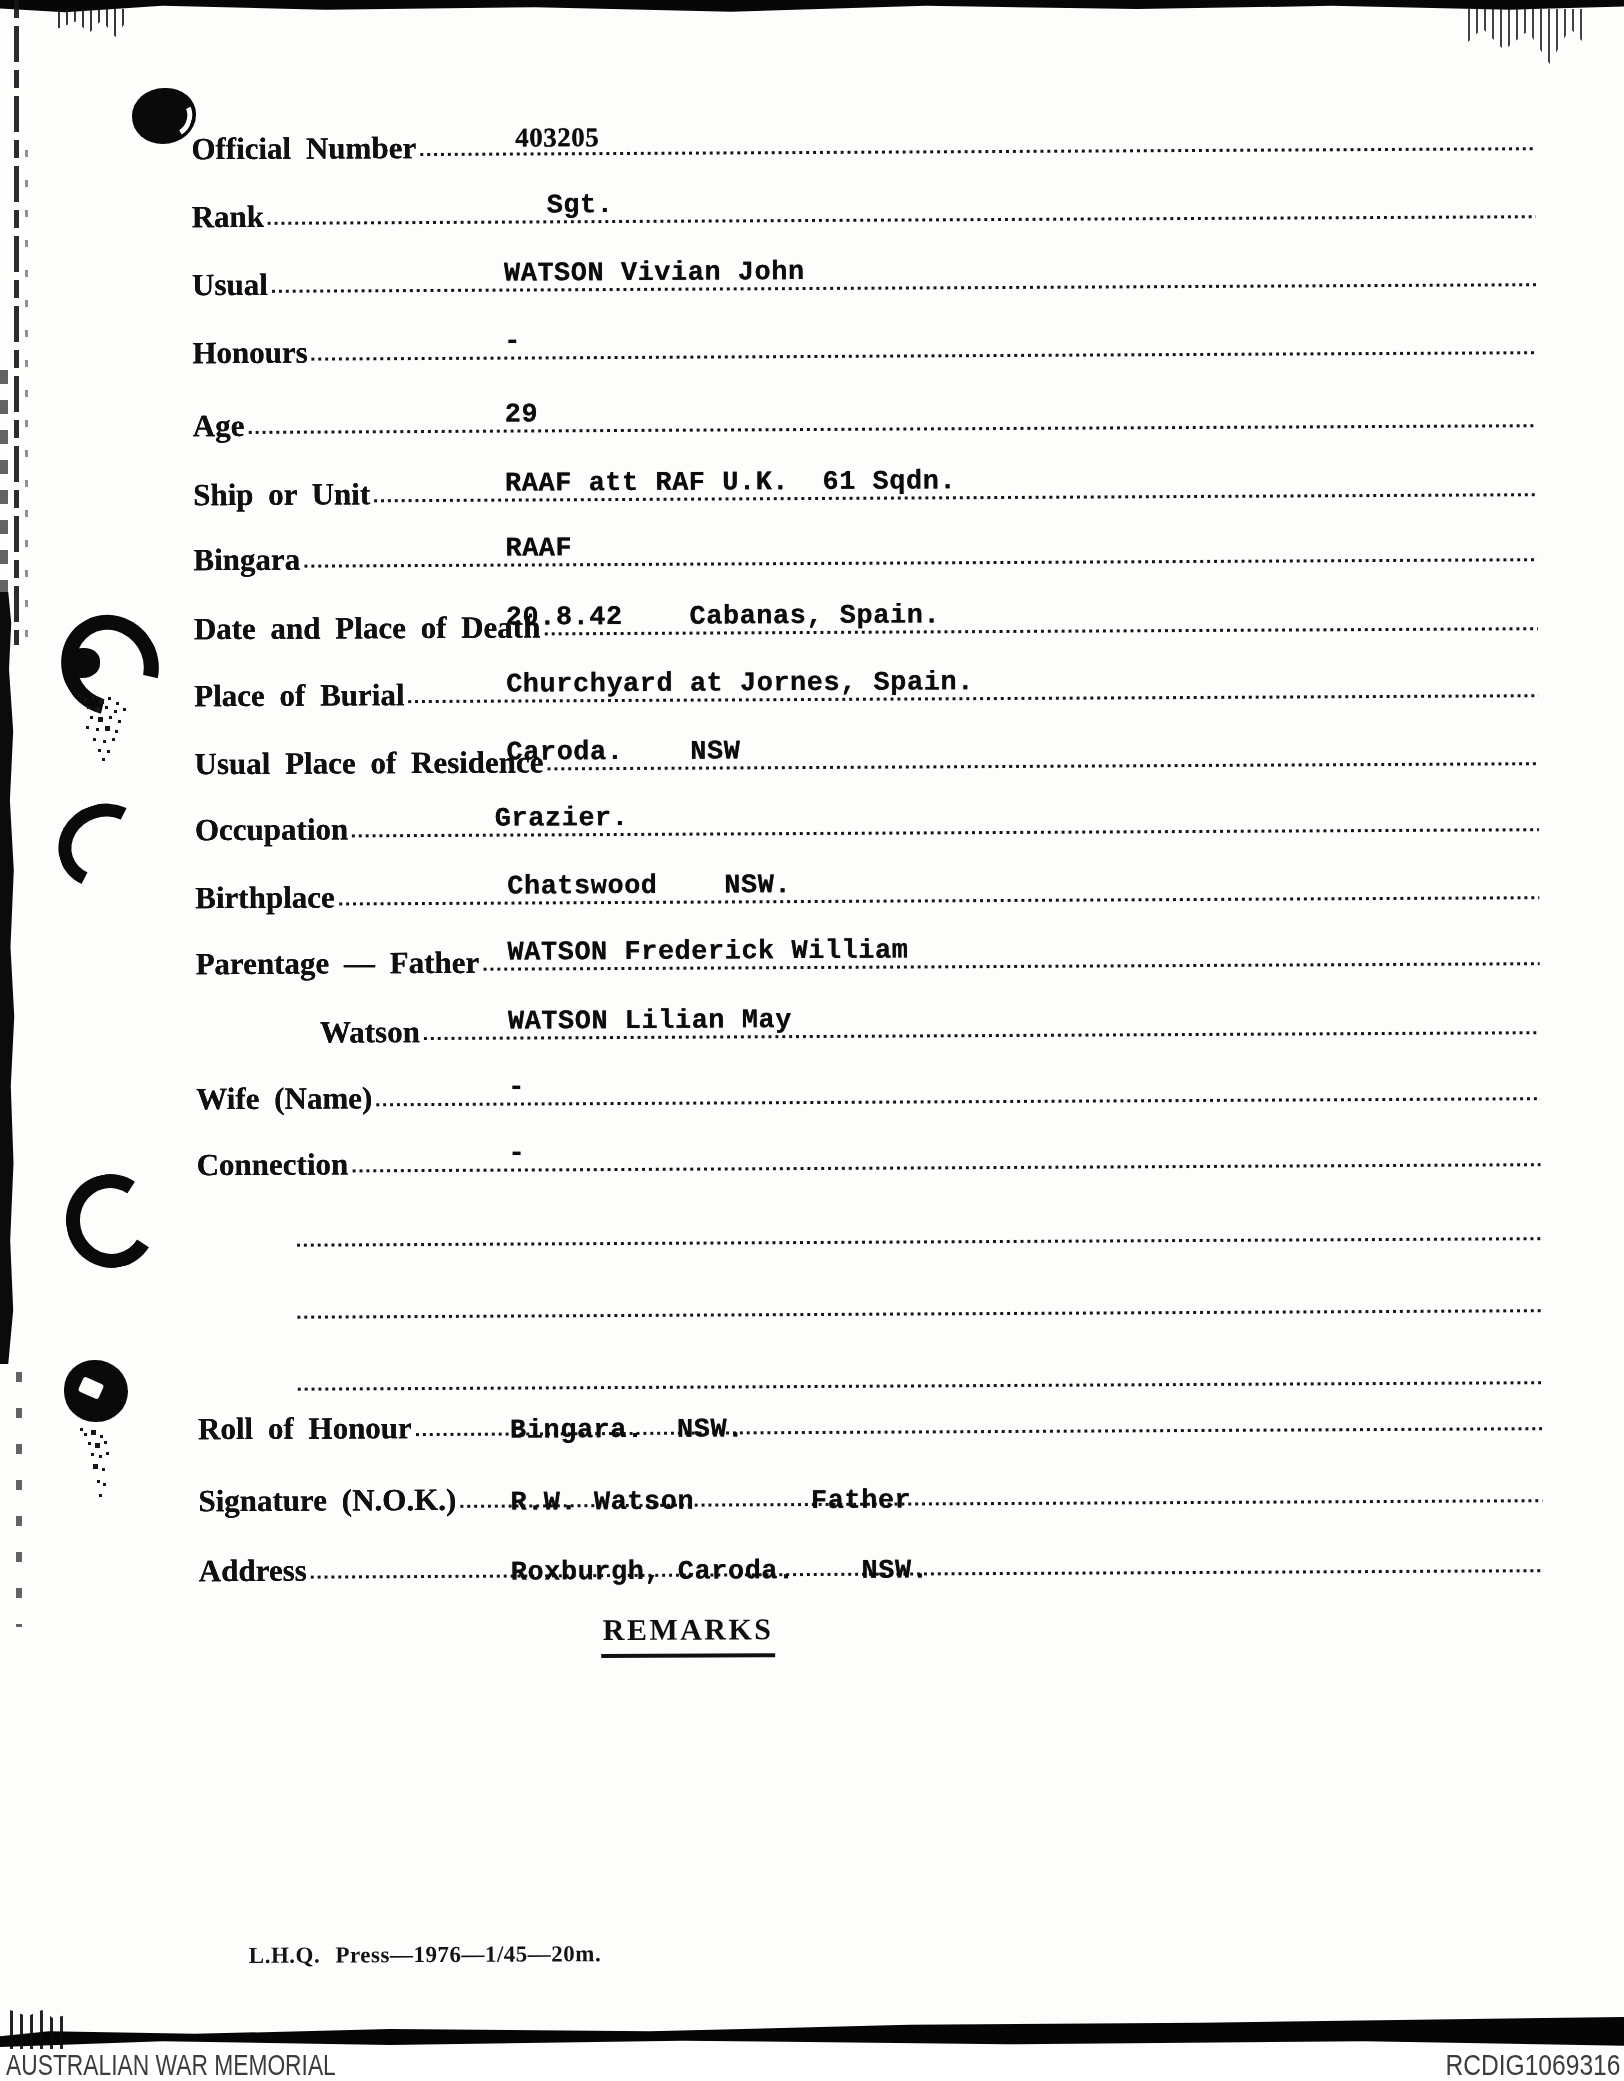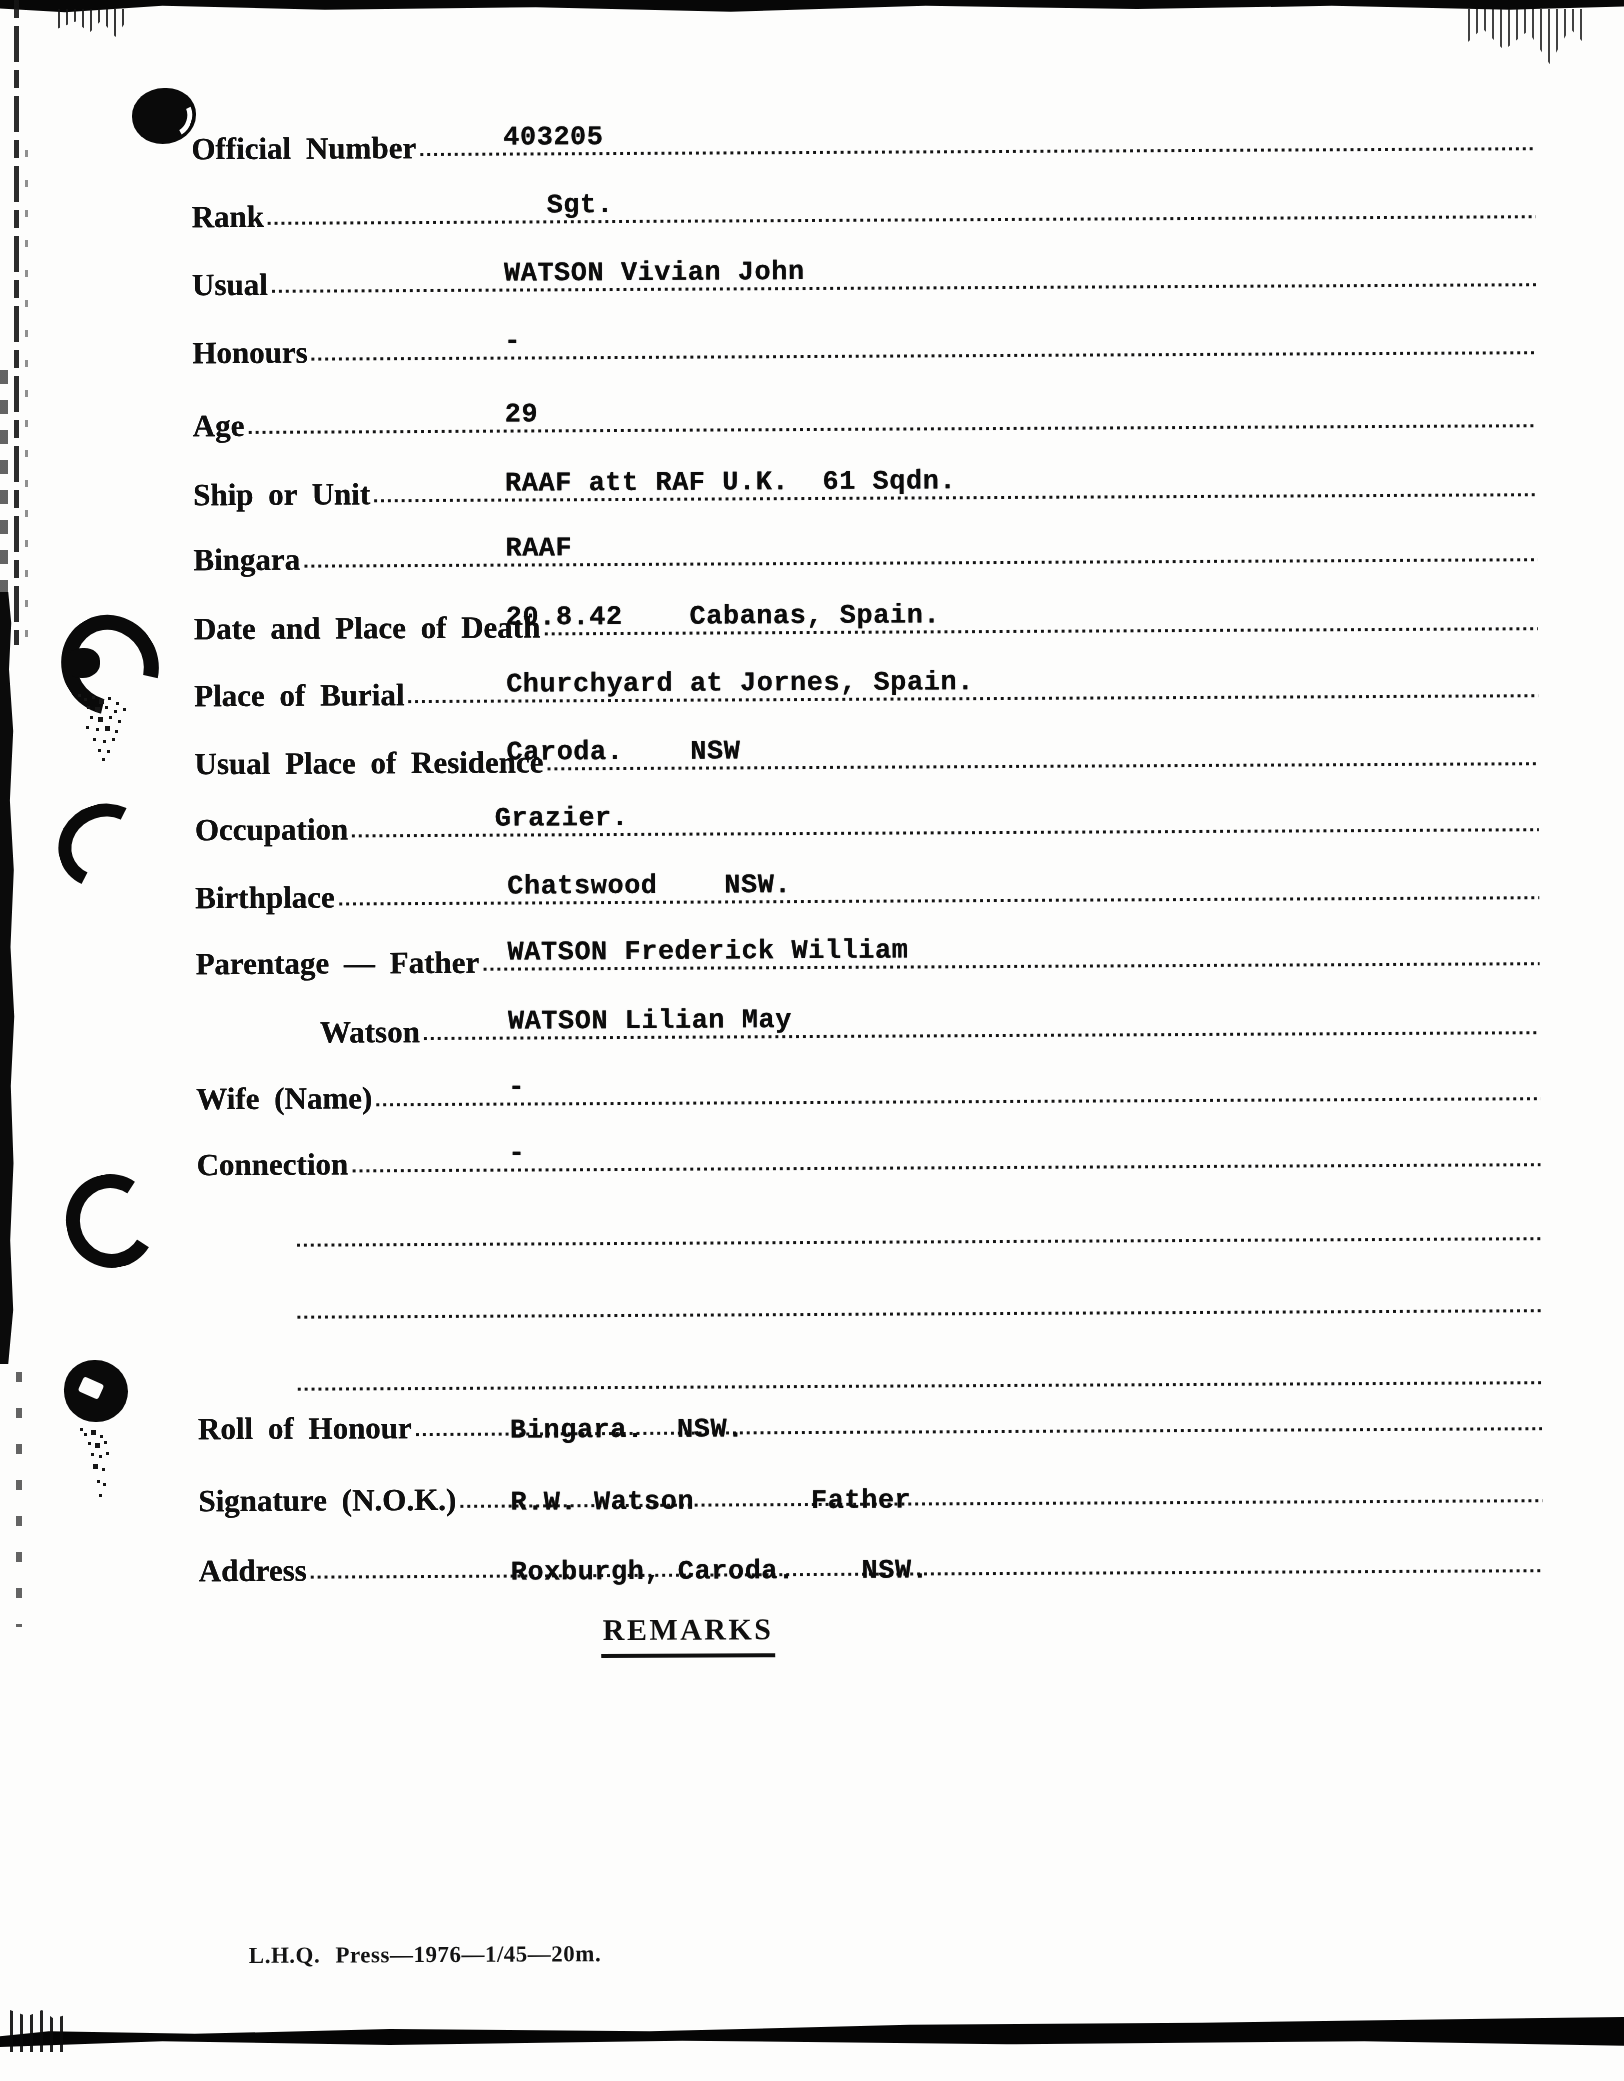--- a/index.html
+++ b/index.html
@@ -86,21 +86,21 @@
   <div class="form" id="form">
 
     <div class="remarks">
       <div class="txt">REMARKS</div>
       <div class="ul"></div>
     </div>
     <div class="printnote">L.H.Q.  Press—1976—1/45—20m.</div>
   <div class="row" style="top: 118px; left: 196px;">
         <span class="flabel">Official Number</span>
         <span class="dots"></span>
-        <span class="fvalue" style="left: 312px;">403205</span>
+        <span class="fvalue" style="left: 324px; font-family: Liberation Serif, serif;">403205</span>
       </div>
       <div class="row" style="top: 186px; left: 196px;">
         <span class="flabel">Rank</span>
         <span class="dots"></span>
         <span class="fvalue" style="left: 312px; margin-left: 43px;">Sgt.</span>
       </div>
       <div class="row" style="top: 254px; left: 196px;">
         <span class="flabel">Usual</span>
         <span class="dots"></span>
         <span class="fvalue" style="left: 312px;">WATSON Vivian John</span>
@@ -210,13 +210,17 @@
   <div class="blob blob-b2"></div>
   <div class="speckles sb"></div>
   <div class="blob blob-c"></div>
   <div class="blob blob-d"></div>
   <div class="blob blob-e"></div>
   <div class="speckles se"></div>
 
   <div class="bottom-band"></div>
   <div class="bottom-left-marks"></div>
 
+  <div class="awm-bar">
+    <span class="awm-text l">AUSTRALIAN WAR MEMORIAL</span>
+    <span class="awm-text r">RCDIG1069316</span>
+  </div>
 </div>
 
 </body></html>

